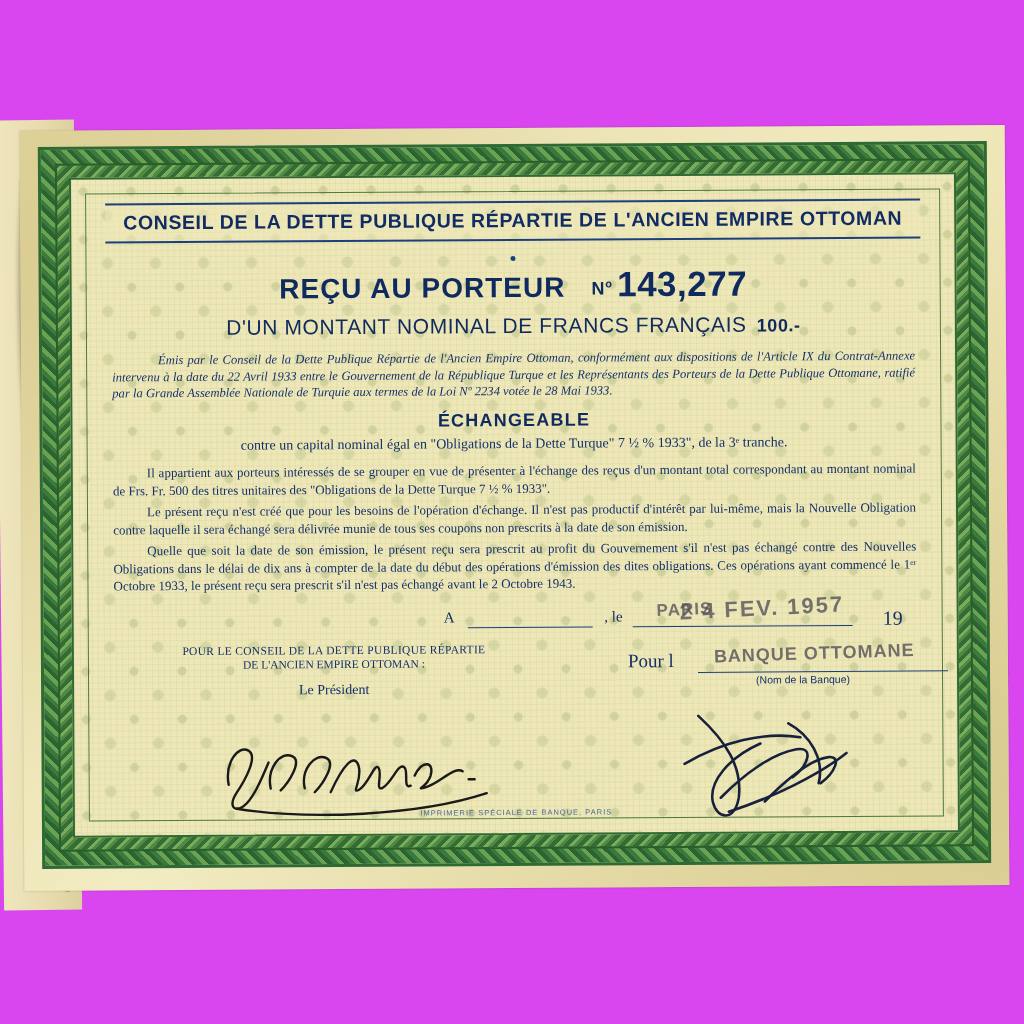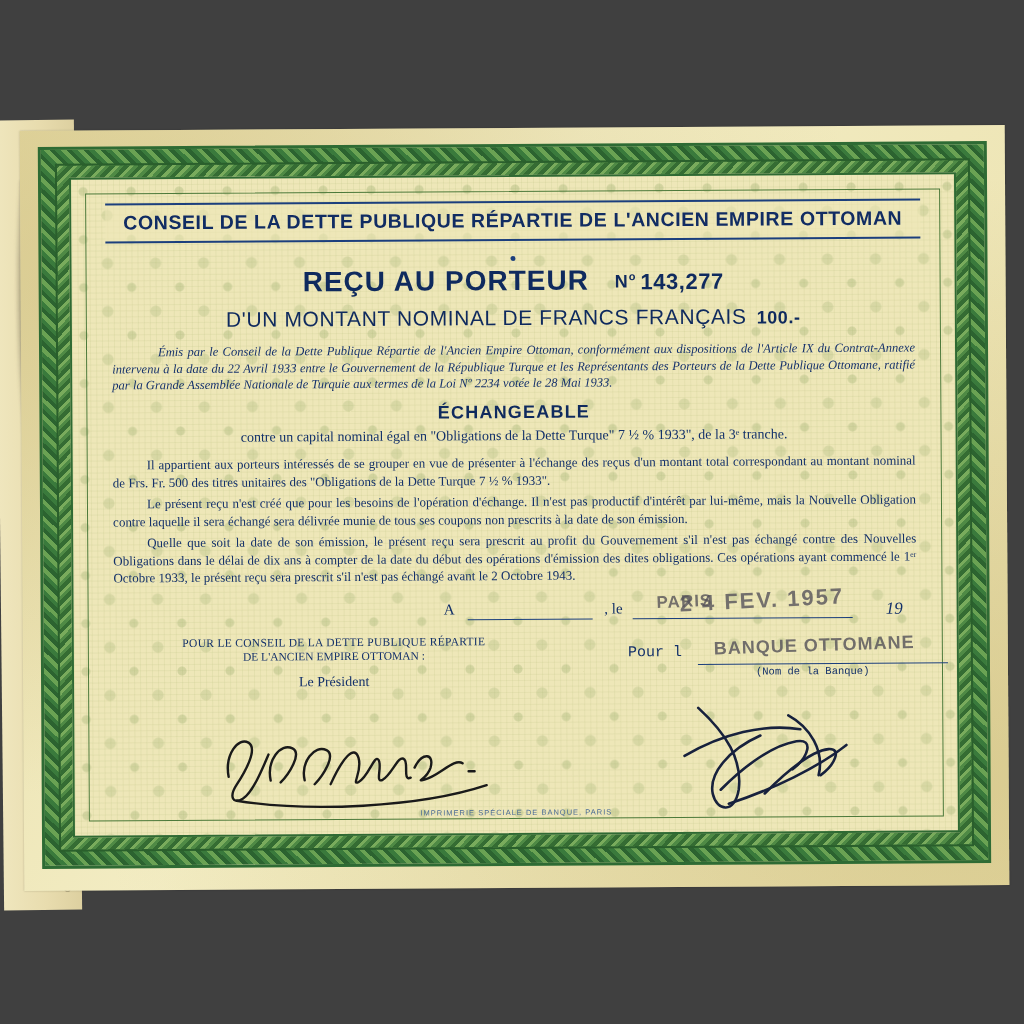--- a/index.html
+++ b/index.html
@@ -10,21 +10,21 @@
   body {
     width: 1024px;
     height: 1024px;
     font-family: "Liberation Serif", serif;
     overflow: hidden;
   }
   #page {
     position: relative;
     width: 1024px;
     height: 1024px;
-    background: #404040;
+    background: #d946ef;
   }
   
   .sheet {
     position: absolute;
     left: 22px;
     top: 128px;
     width: 985px;
     height: 760px;
     background: #f2ecc2;
     box-shadow: 0 0 2px rgba(0,0,0,0.25);
@@ -184,21 +184,21 @@
     margin-top: 10px;
     color: #0f2a5e;
   }
   .recu-line .num-label {
     font-size: 18px;
     vertical-align: 2px;
     margin-left: 26px;
   }
   .recu-line .num-label sup { font-size: 11px; }
   .recu-line .serial {
-    font-size: 22px;
+    font-size: 35px;
     letter-spacing: 0.5px;
     margin-left: 4px;
   }
   .montant-line {
     text-align: center;
     font-family: "Liberation Sans", sans-serif;
     font-size: 21px;
     letter-spacing: 0.6px;
     margin-top: 9px;
     color: #0f2a5e;
@@ -253,21 +253,21 @@
     margin-top: 14px;
     height: 30px;
     font-family: "Liberation Serif", serif;
     font-size: 15px;
     color: #14316a;
   }
   .date-row .a-label { position: absolute; left: 336px; top: 2px; }
   .date-row .rule1 { position: absolute; left: 360px; right: 330px; top: 20px; border-bottom: 1px solid #1c3f7d; }
   .date-row .le-label { position: absolute; right: 300px; top: 2px; }
   .date-row .rule2 { position: absolute; right: 70px; width: 220px; top: 20px; border-bottom: 1px solid #1c3f7d; }
-  .date-row .year { position: absolute; right: 20px; top: 2px; font-size: 17px; font-style: italic; }
+  .date-row .year { position: absolute; right: 20px; top: 2px; font-size: 20px; }
 
   .stamp-place {
     position: absolute;
     right: 210px;
     top: -6px;
     font-family: "Liberation Sans", sans-serif;
     font-weight: bold;
     font-size: 17px;
     letter-spacing: 1px;
     color: #4d4a52;
@@ -314,22 +314,22 @@
     color: #14316a;
     margin-top: 12px;
   }
   .sign-right {
     position: absolute;
     left: 520px;
     top: 8px;
     width: 330px;
   }
   .sign-right .pour {
-    font-family: Liberation Mono, monospace;
-    font-size: 15px;
+    font-family: Liberation Serif, serif;
+    font-size: 19px;
     color: #14316a;
   }
   .bank-stamp {
     position: absolute;
     left: 86px;
     top: -6px;
     font-family: "Liberation Sans", sans-serif;
     font-weight: bold;
     font-size: 18px;
     letter-spacing: 1px;
@@ -342,21 +342,21 @@
     position: absolute;
     left: 70px;
     top: 22px;
     width: 250px;
     border-bottom: 1px solid #1c3f7d;
   }
   .bank-caption {
     position: absolute;
     left: 128px;
     top: 24px;
-    font-family: Liberation Mono, monospace;
+    font-family: Liberation Sans, sans-serif;
     font-size: 10.5px;
     color: #14316a;
   }
   .sig-ink { position: absolute; pointer-events: none; }
   .sig-left-ink { left: 110px; top: 88px; }
   .sig-right-ink { left: 560px; top: 60px; }
 
   .imprimerie {
     position: absolute;
     left: 0; right: 0;

